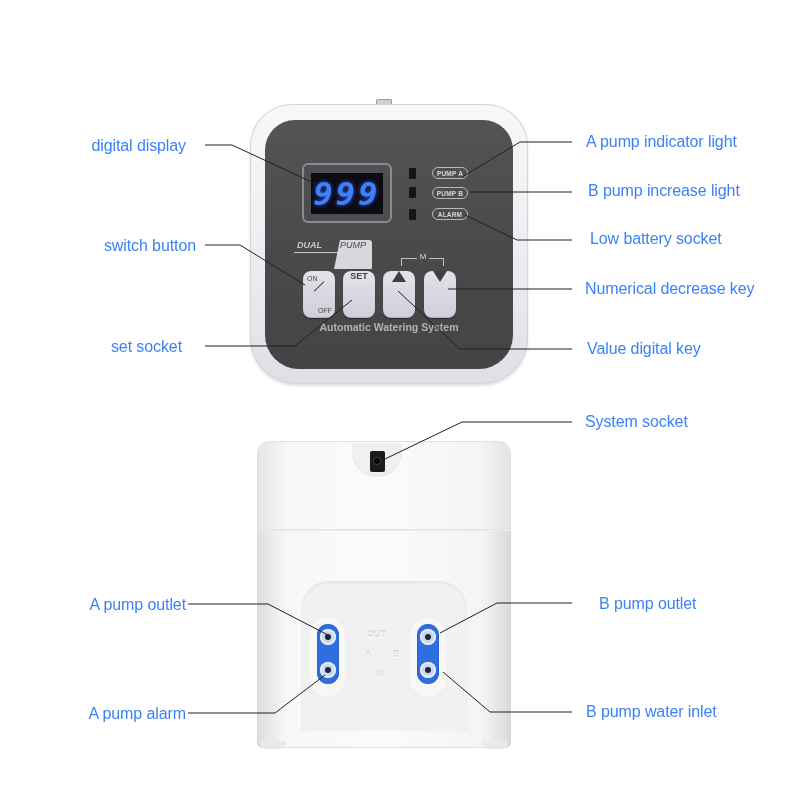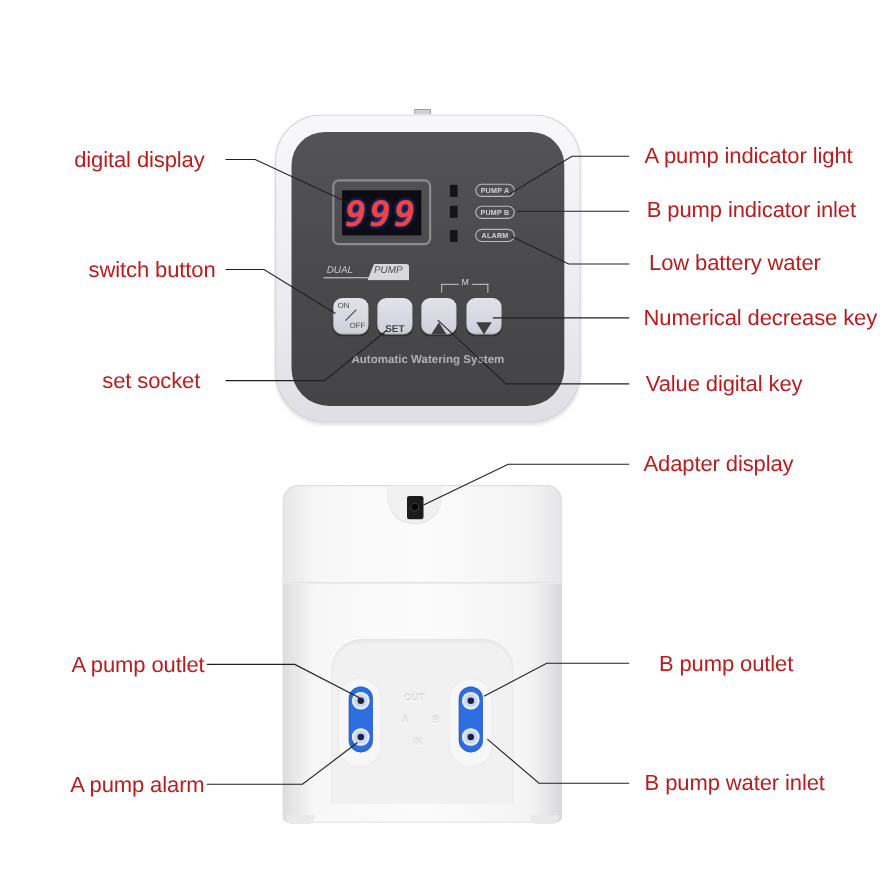--- a/index.html
+++ b/index.html
@@ -1,22 +1,22 @@
 <!DOCTYPE html>
 <html><head>
   <meta charset="utf-8">
   <style>
     * { box-sizing: border-box; margin: 0; padding: 0; }
     html, body { width: 800px; height: 800px; background: #ffffff; overflow: hidden; }
     body { position: relative; font-family: "Liberation Sans", "DejaVu Sans", sans-serif; }
 
     .callout {
       position: absolute;
-      font-size: 20px;
-      color: #b91c1c;
+      font-size: 16px;
+      color: #3b82f6;
       white-space: nowrap;
       line-height: 20px;
       letter-spacing: -0.1px;
     }
     .callout.left { text-align: right; }
 
     svg.leaders { position: absolute; left: 0; top: 0; width: 800px; height: 800px; pointer-events: none; z-index: 5; }
 
     
     .front-unit {
@@ -37,57 +37,57 @@
     .display-frame {
       position: absolute; left: 37px; top: 43px; width: 90px; height: 60px;
       border: 2px solid #8b8b8f; border-radius: 6px;
     }
     .display-screen {
       position: absolute; left: 7px; top: 8px; width: 72px; height: 41px;
       background: #0c0c14; display: flex; align-items: center; justify-content: center;
     }
     .display-digits {
       font-family: "DejaVu Sans Mono", monospace; font-size: 32px; font-weight: bold;
-      color: #ef4444; letter-spacing: 3px; font-style: italic;
+      color: #3b82f6; letter-spacing: 3px; font-style: italic;
       text-shadow: 0 0 4px rgba(70,90,255,0.8);
     }
     .led {
       position: absolute; left: 144px; width: 7px; height: 11px; background: #151515; border-radius: 1px;
     }
     .ind-label {
       position: absolute; left: 167px; width: 36px; height: 12px;
       border: 1px solid #b9b9bd; border-radius: 7px;
       font-size: 6.5px; color: #d6d6da; font-weight: bold;
       display: flex; align-items: center; justify-content: center; letter-spacing: 0.2px;
     }
     .dual-pump {
       position: absolute; left: 29px; top: 121px; width: 72px; height: 12px;
       font-size: 9px; font-style: italic; color: #c8c8cc;
       border-bottom: 1px solid #c8c8cc;
     }
-    .dual-pump .dual { position: absolute; left: 3px; top: -1px; }
+    .dual-pump .dual { position: absolute; left: 3px; top: -1px; font-weight: bold; }
     .dual-pump .pump-tag {
-      position: absolute; left: 40px; top: -1px; height: 15px; width: 38px;
+      position: absolute; left: 40px; top: -1px; height: 29px; width: 38px;
       background: #d8d8dc; color: #4a4a4c; padding-left: 6px;
       clip-path: polygon(6px 0, 100% 0, 100% 100%, 0 100%);
       border-radius: 0 3px 0 0;
     }
     .m-bracket {
       position: absolute; left: 136px; top: 138px; width: 43px; height: 8px;
       border: 1px solid #bfbfc3; border-bottom: none;
     }
     .m-label {
       position: absolute; left: 152px; top: 132px; width: 12px; height: 10px;
       font-size: 8px; color: #d6d6da; background: #4a4a4c; text-align: center; line-height: 10px;
     }
     .btn {
-      position: absolute; top: 151px; width: 32px; height: 33px; border-radius: 8px;
+      position: absolute; top: 151px; width: 32px; height: 47px; border-radius: 8px;
       background: linear-gradient(180deg, #e2e2ea 0%, #cfcfda 100%);
       box-shadow: inset 0 -1px 1px rgba(0,0,0,0.15), 0 1px 1px rgba(0,0,0,0.4);
-      color: #444; display: flex; align-items: flex-end; justify-content: center;
+      color: #444; display: flex; align-items: flex-start; justify-content: center;
       font-weight: bold;
     }
     .btn-onoff { left: 38px; }
     .btn-set { left: 78px; font-size: 9px; }
     .btn-up { left: 118px; }
     .btn-down { left: 159px; }
     .onoff-on { position: absolute; left: 4px; top: 4px; font-size: 7px; font-weight: normal; }
     .onoff-off { position: absolute; right: 3px; bottom: 4px; font-size: 7px; font-weight: normal; }
     .onoff-slash { position: absolute; left: 9px; top: 15px; width: 14px; height: 1px; background: #444; transform: rotate(-45deg); }
     .tri-up { width: 0; height: 0; border-left: 7px solid transparent; border-right: 7px solid transparent; border-bottom: 11px solid #3f3f43; }
@@ -254,23 +254,23 @@
     <polyline points="188,604 268,604 328,635"></polyline>
     <polyline points="188,713 275,713 325,675"></polyline>
   </g>
 </svg>
 
 <div class="callout left" style="right:614px;top:136px">digital display</div>
 <div class="callout left" style="right:604px;top:236px">switch button</div>
 <div class="callout left" style="right:618px;top:337px">set socket</div>
 
 <div class="callout" style="left:586px;top:132px">A pump indicator light</div>
-<div class="callout" style="left:588px;top:181px">B pump indicator inlet</div>
-<div class="callout" style="left:590px;top:229px">Low battery water</div>
+<div class="callout" style="left:588px;top:181px">B pump increase light</div>
+<div class="callout" style="left:590px;top:229px">Low battery socket</div>
 <div class="callout" style="left:585px;top:279px">Numerical decrease key</div>
 <div class="callout" style="left:587px;top:339px">Value digital key</div>
 
-<div class="callout" style="left:585px;top:412px">Adapter display</div>
+<div class="callout" style="left:585px;top:412px">System socket</div>
 <div class="callout" style="left:599px;top:594px">B pump outlet</div>
 <div class="callout" style="left:586px;top:702px">B pump water inlet</div>
 
 <div class="callout left" style="right:614px;top:595px">A pump outlet</div>
 <div class="callout left" style="right:614px;top:704px">A pump alarm</div>
 
 </body></html>

